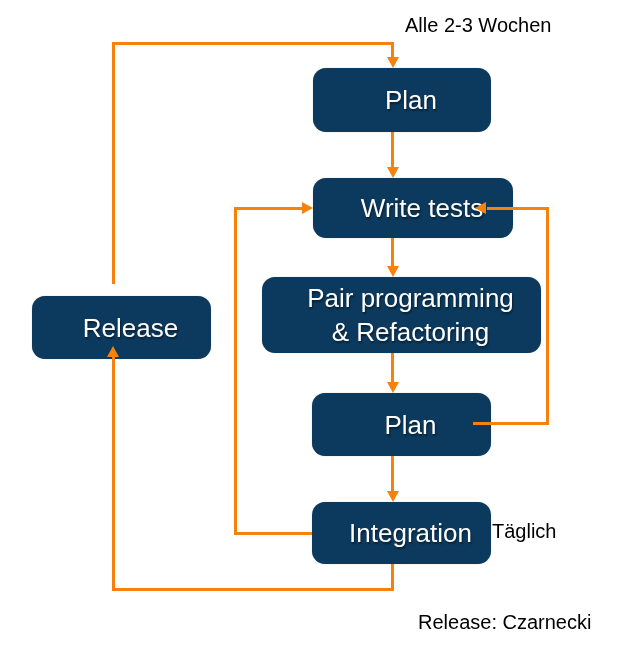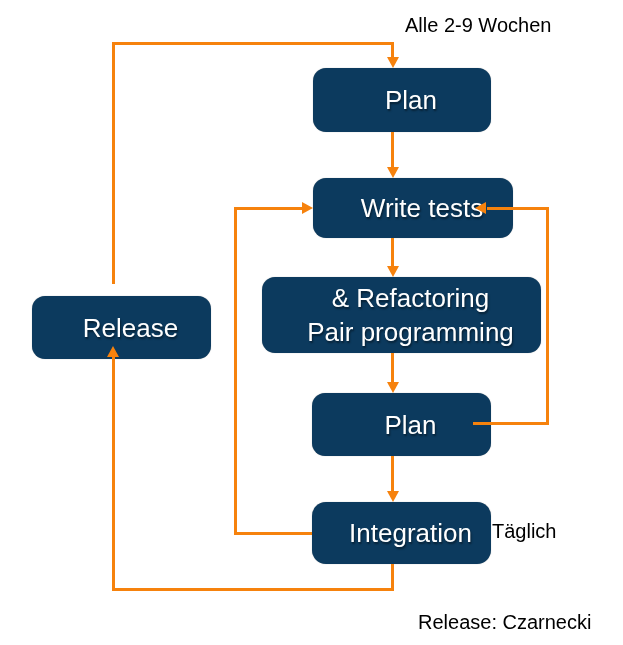--- a/index.html
+++ b/index.html
@@ -52,43 +52,43 @@
     border-top: 6px solid transparent; border-bottom: 6px solid transparent;
     border-left: 11px solid var(--arrow, #F6820D);
   }
 </style>
 </head>
 <body>
 
 <div class="stage">
 
   
-  <div class="label" style="left:405px; top:14px;">Alle 2-9 Wochen</div>
+  <div class="label" style="left:405px; top:14px;">Alle 2-3 Wochen</div>
   <div class="label" style="left:492px; top:520px;">Täglich</div>
   <div class="label" style="left:418px; top:611px;">Release: Czarnecki</div>
 
   
   <div class="node" style="left:313px; top:68px; width:160px; height:64px;">
     <span class="node-line">Plan</span>
   </div>
 
   <div class="node" style="left:313px; top:178px; width:182px; height:60px;">
     <span class="node-line">Write tests</span>
   </div>
 
   <div class="node" style="left:262px; top:277px; width:261px; height:76px;">
+    <span class="node-line">Pair programming</span>
     <span class="node-line">&amp; Refactoring</span>
-    <span class="node-line">Pair programming</span>
   </div>
 
   <div class="node" style="left:312px; top:393px; width:161px; height:63px;">
     <span class="node-line">Plan</span>
   </div>
 
-  <div class="node" style="left:312px; top:502px; width:161px; height:62px;border-radius:14px;">
+  <div class="node" style="left:312px; top:502px; width:161px; height:62px;">
     <span class="node-line">Integration</span>
   </div>
 
   <div class="node" style="left:32px; top:296px; width:161px; height:63px;">
     <span class="node-line">Release</span>
   </div>
 
   
   <span>
     <i class="seg" style="left:391px; top:132px; width:3px; height:36px;"></i>

